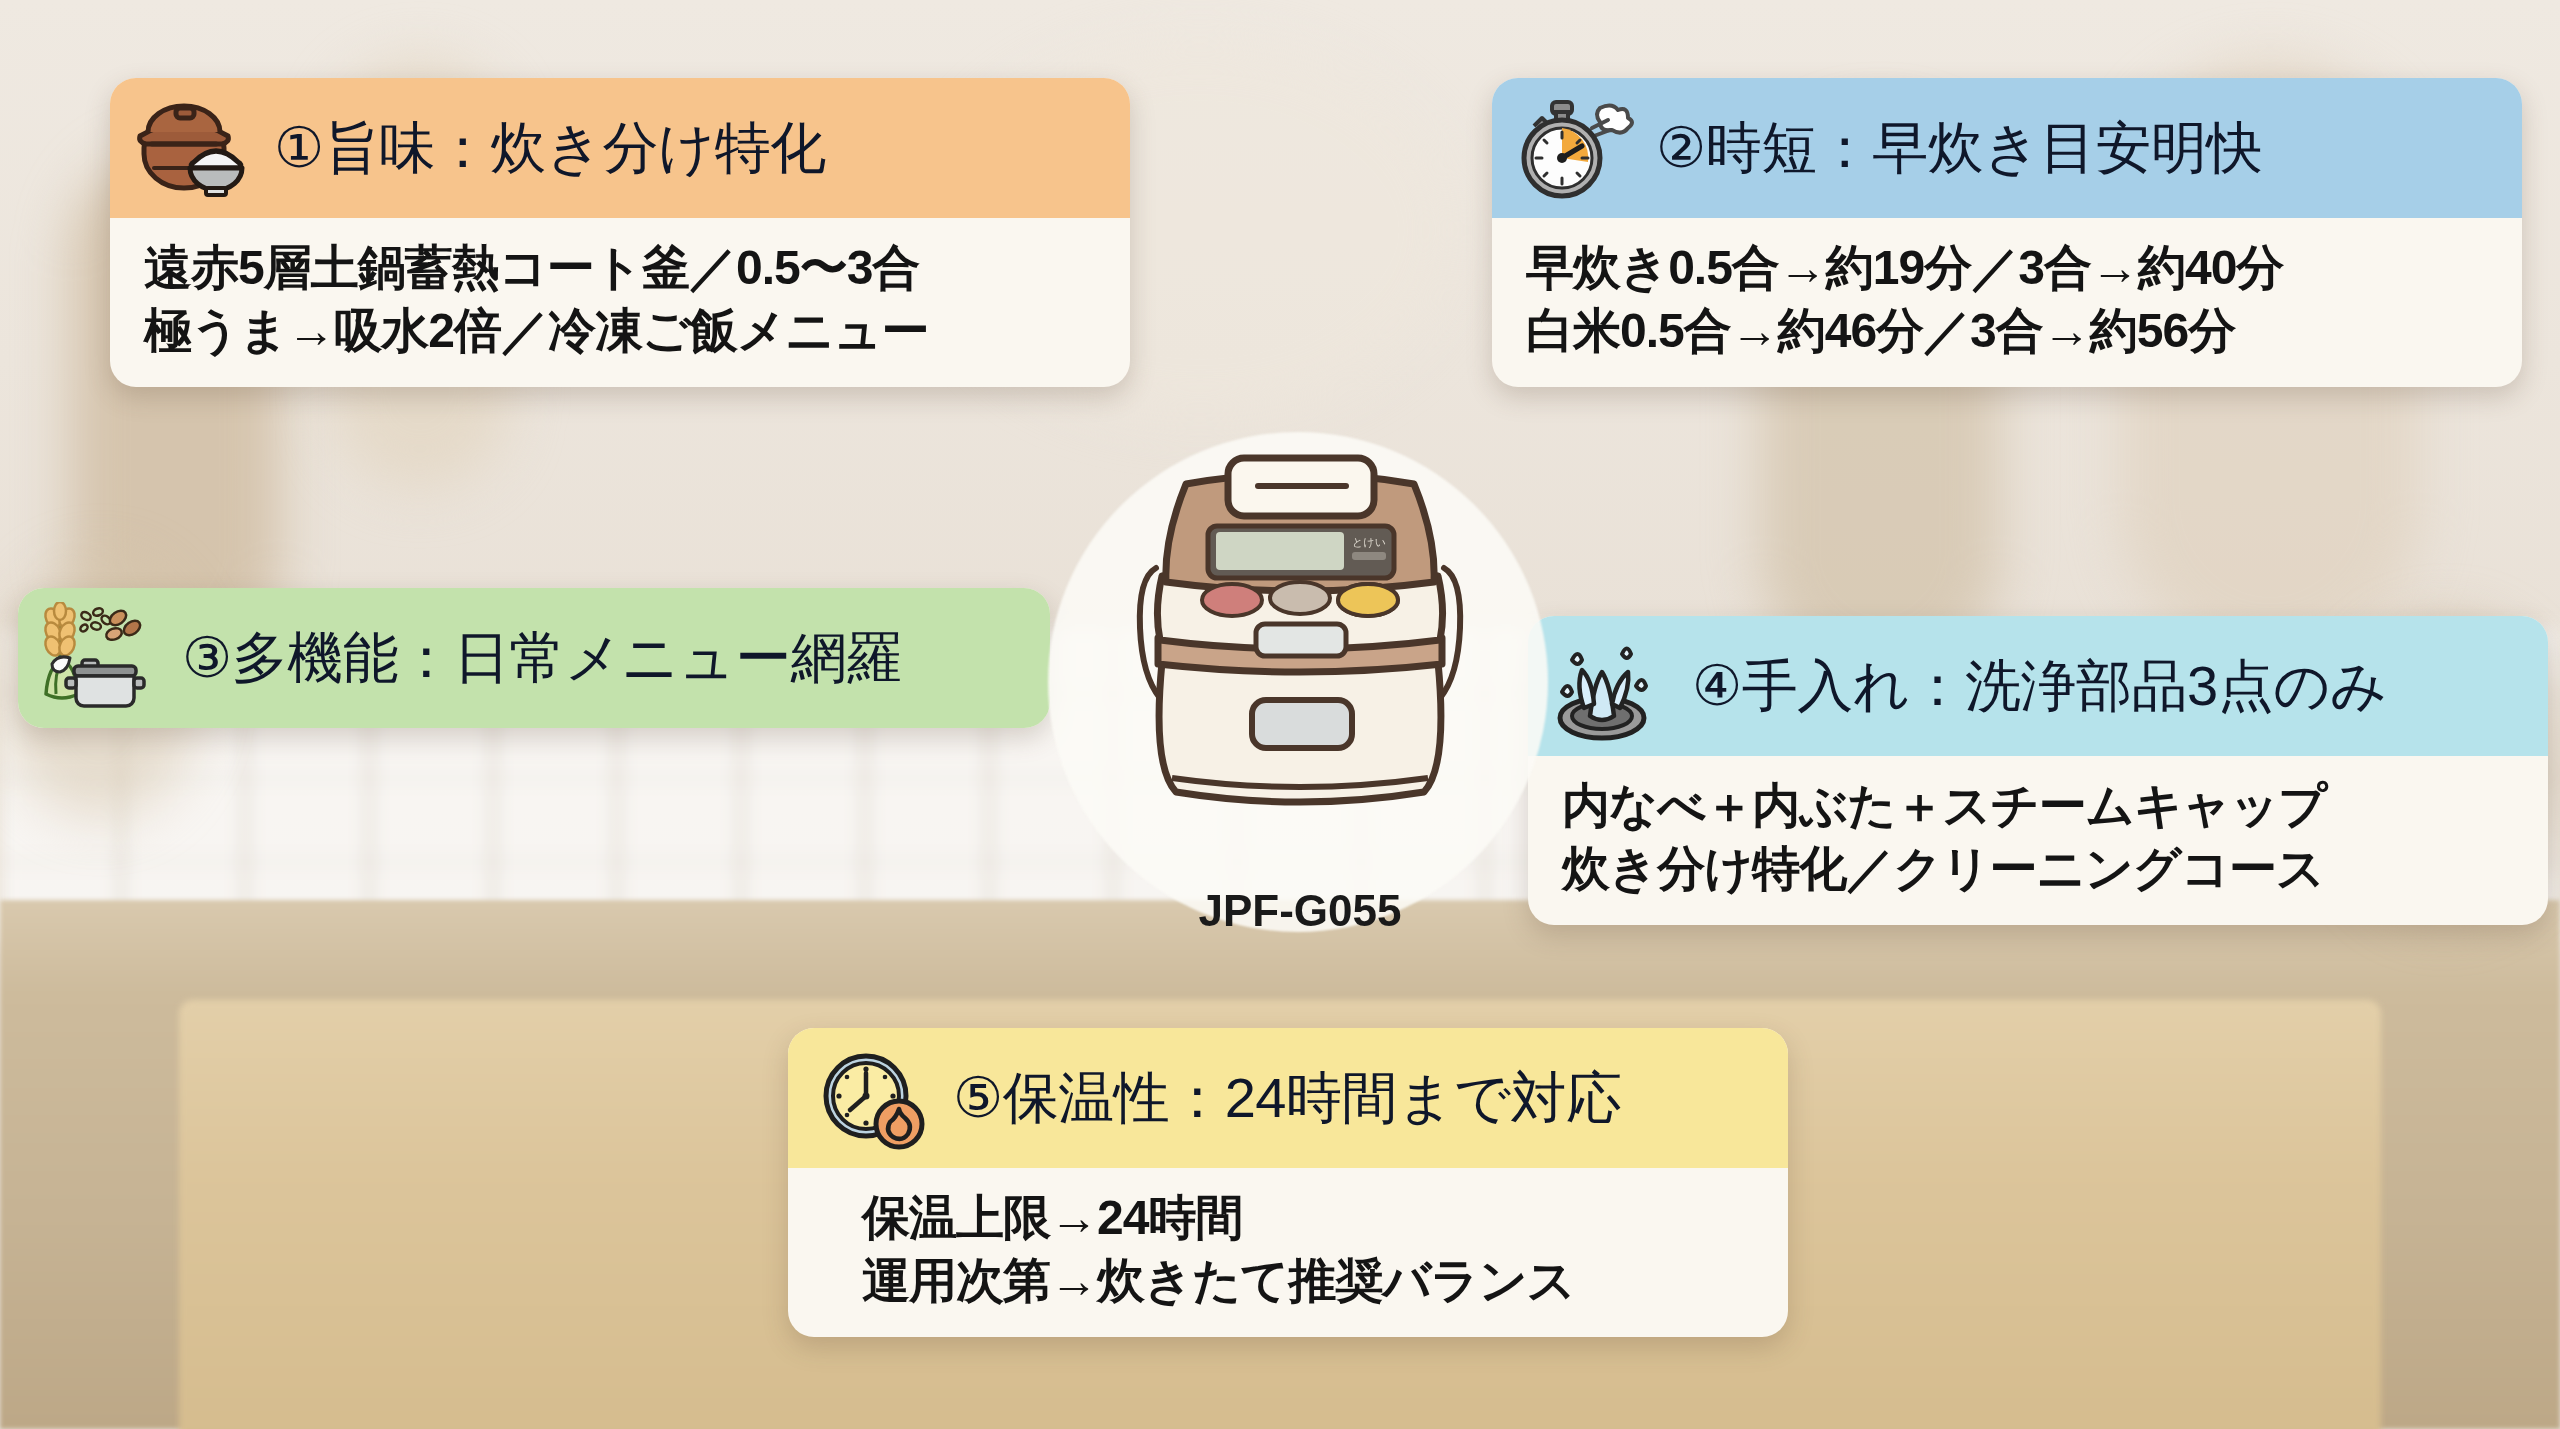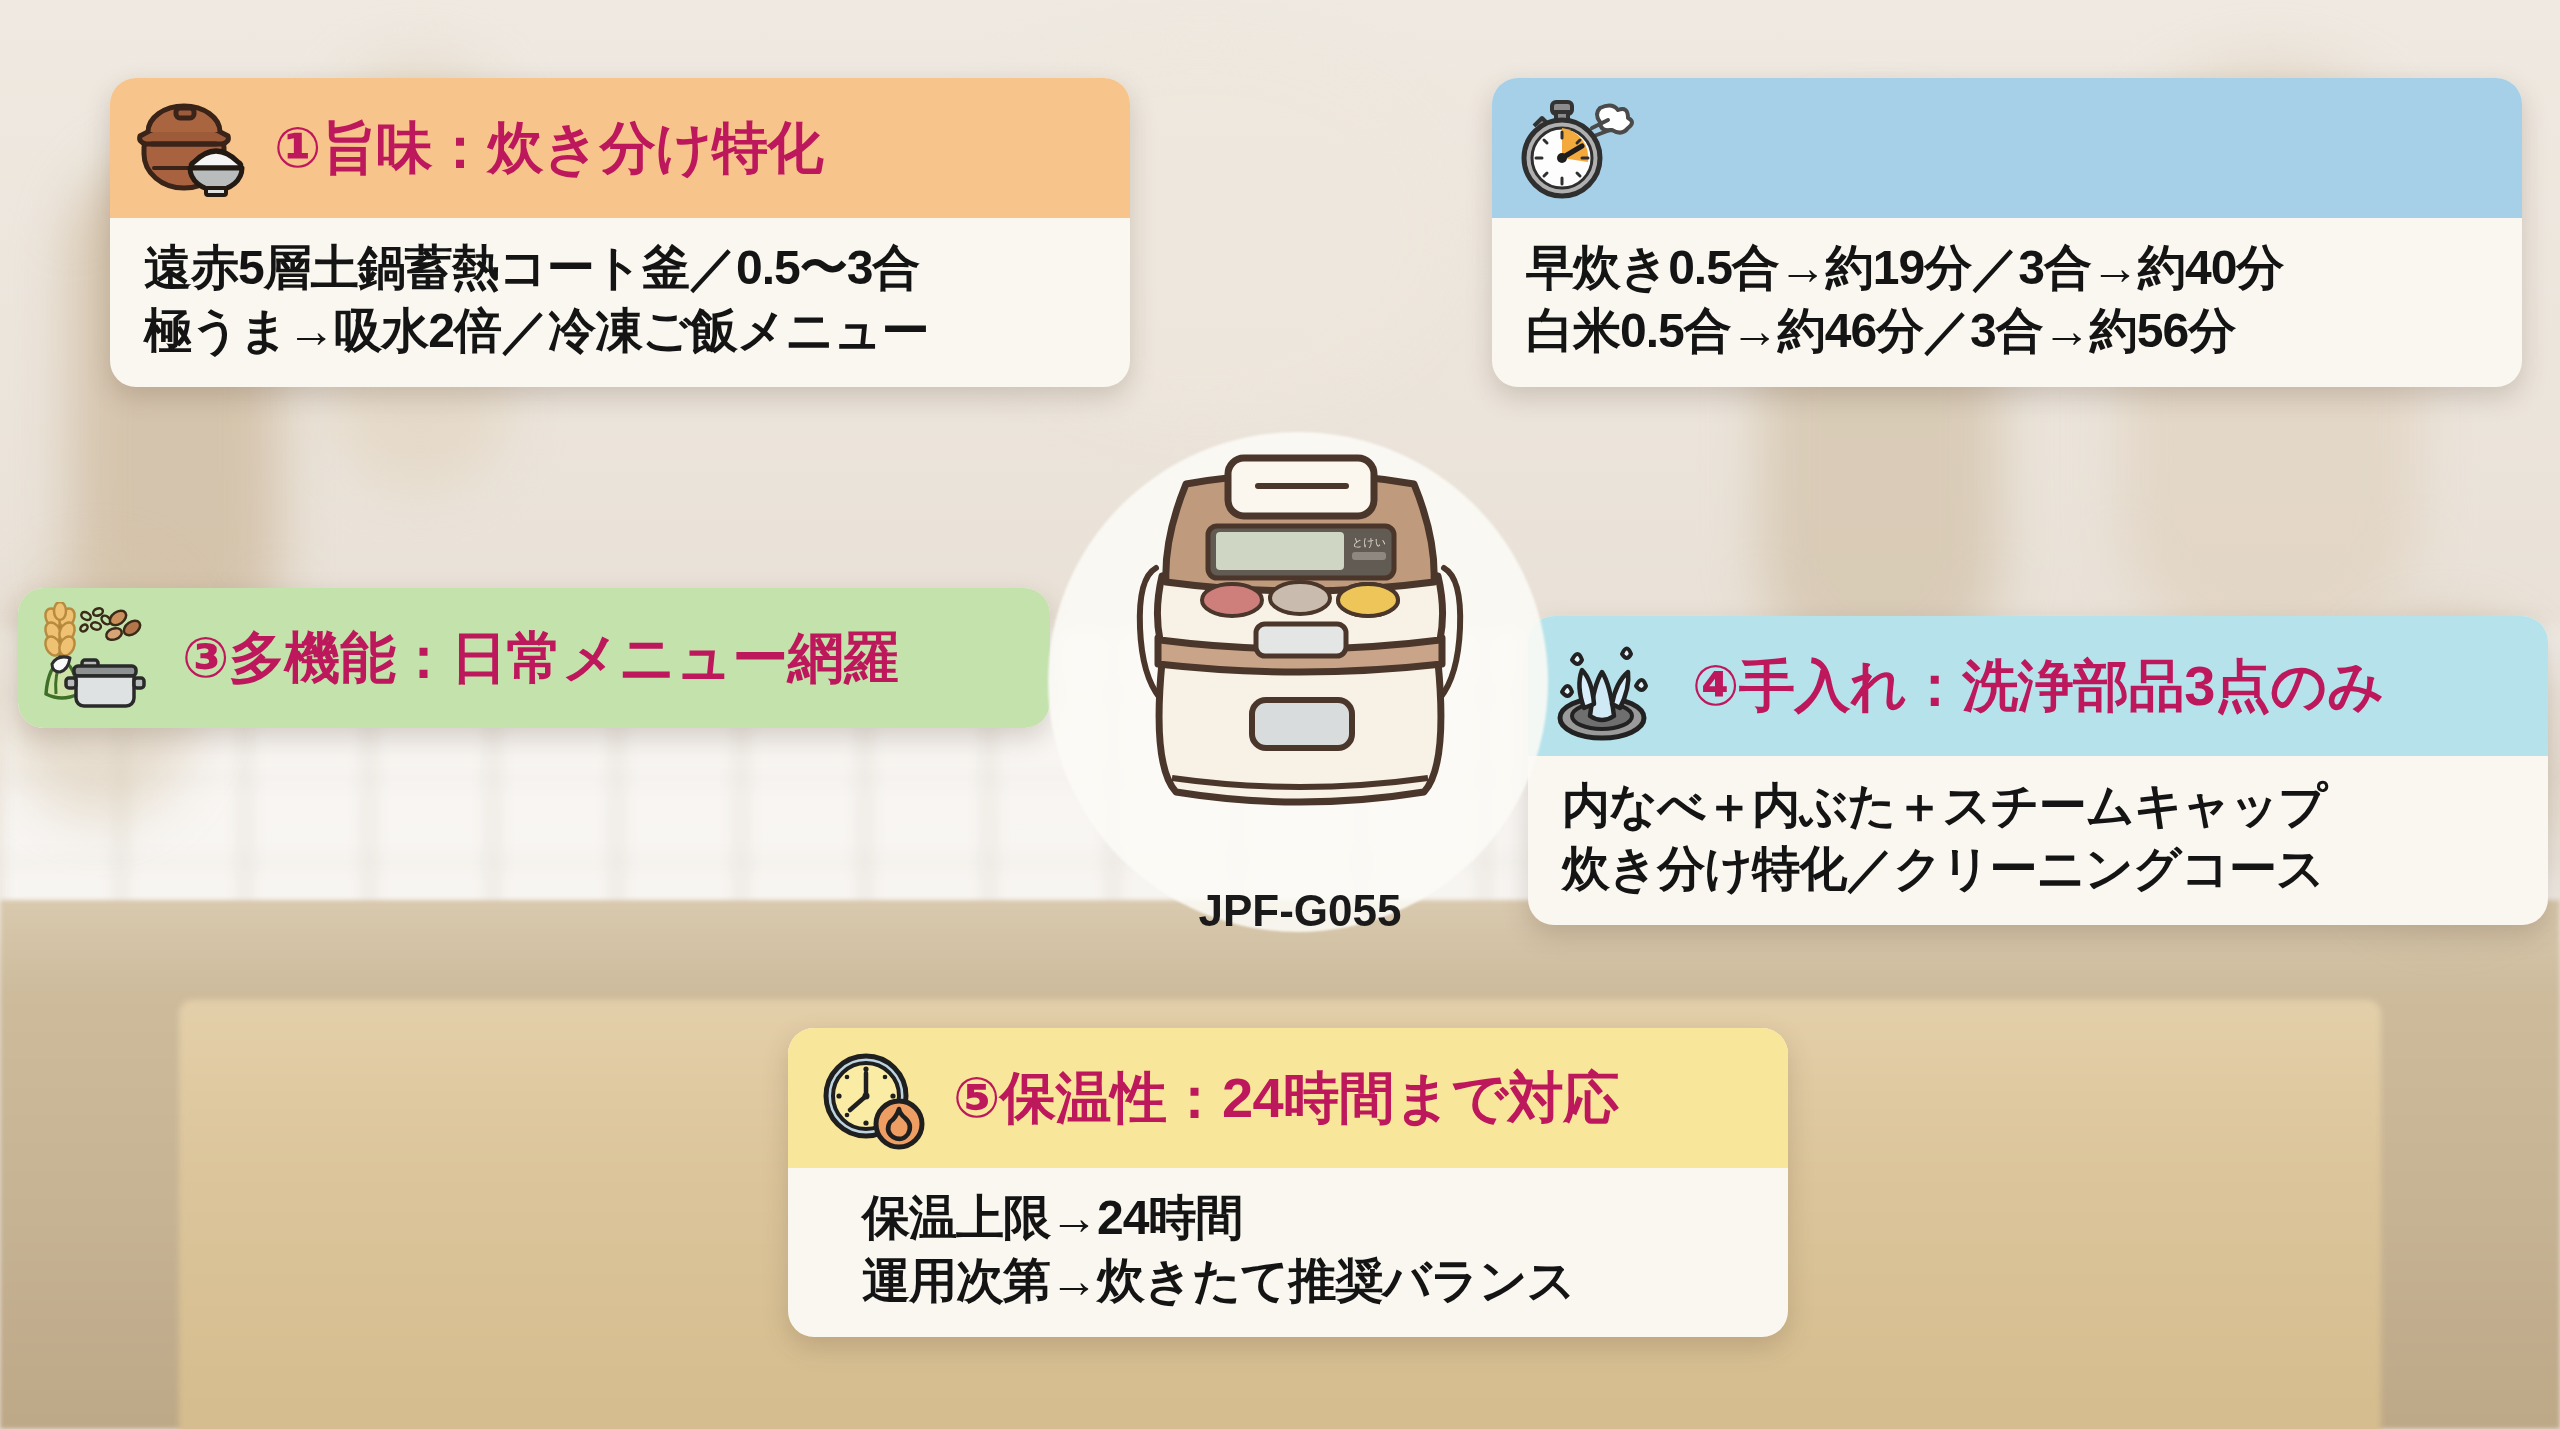--- a/index.html
+++ b/index.html
@@ -60,24 +60,24 @@
     box-shadow: 0 10px 26px rgba(90,70,50,.22);
   }
   .card-head {
     display: flex;
     align-items: center;
     gap: 18px;
     padding: 14px 26px 14px 22px;
     min-height: 128px;
   }
   .card-head .title {
-    font-weight: 700;
+    font-weight: 400;
     font-size: 56px;
     letter-spacing: -.5px;
-    color: #be185d;
+    color: #0f172a;
     white-space: nowrap;
     line-height: 1.08;
   }
   .card-body {
     padding: 18px 26px 24px 34px;
   }
   .card-body .line {
     font-weight: 700;
     font-size: 48px;
     line-height: 1.32;
@@ -202,20 +202,21 @@
             <line x1="68" y1="66" x2="74" y2="66"></line>
             <line x1="30" y1="48" x2="33" y2="51"></line>
             <line x1="63" y1="81" x2="66" y2="84"></line>
             <line x1="30" y1="84" x2="33" y2="81"></line>
             <line x1="63" y1="51" x2="66" y2="48"></line>
           </g>
           <line x1="48" y1="66" x2="68" y2="54" stroke="#1e1e1e" stroke-width="5" stroke-linecap="round"></line>
           <circle cx="48" cy="66" r="5" fill="#1e1e1e"></circle>
         </svg>
       </div>
+      <div class="title">②時短：早炊き目安明快</div>
     </div>
     <div class="card-body">
       <div class="line">早炊き0.5合→約19分／3合→約40分</div>
       <div class="line">白米0.5合→約46分／3合→約56分</div>
     </div>
   </div>
 
   <div class="card" id="card3">
     <div class="card-head head-green">
       <div class="icon-box">

